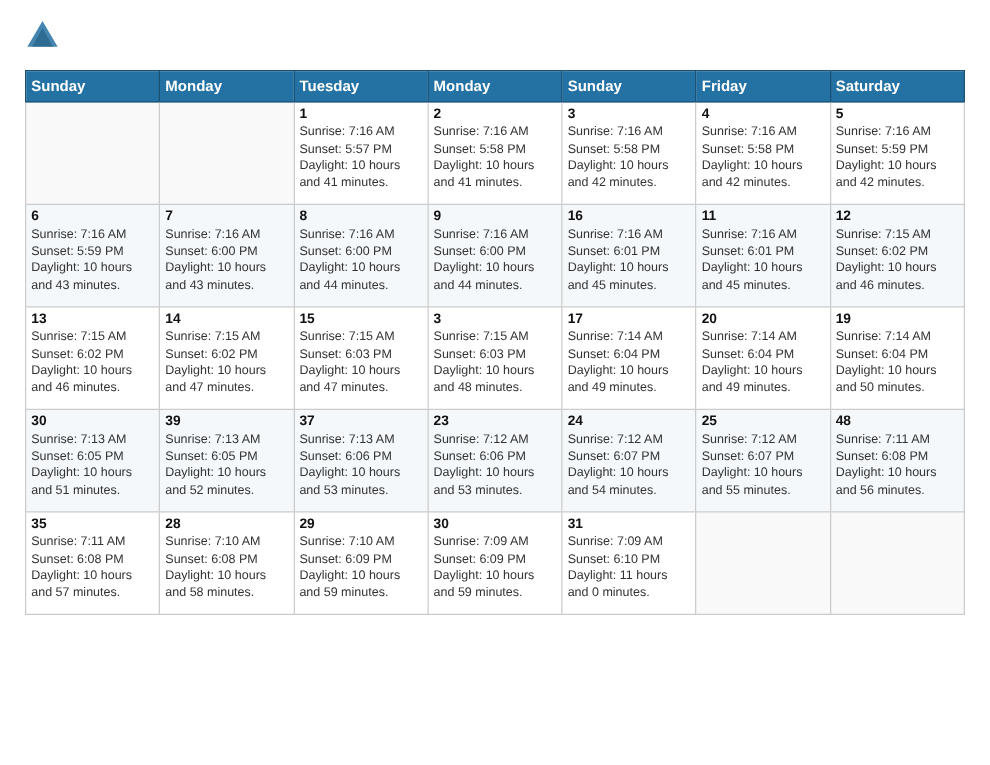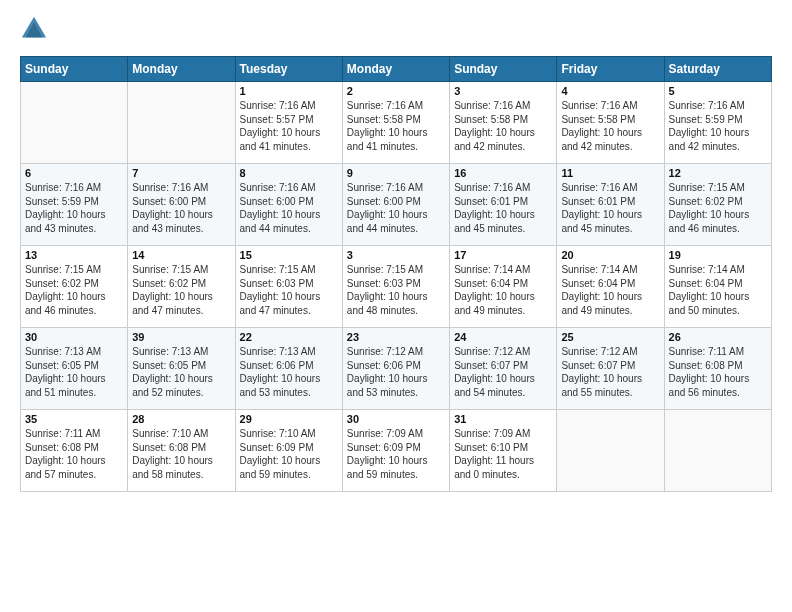--- a/index.html
+++ b/index.html
@@ -281,21 +281,21 @@
 and 51 minutes.</div>
           </td>
           <td>
             <div class="day-num">39</div>
             <div class="day-info" style="white-space: pre-line;">Sunrise: 7:13 AM
 Sunset: 6:05 PM
 Daylight: 10 hours
 and 52 minutes.</div>
           </td>
           <td>
-            <div class="day-num">22</div>
+            <div class="day-num">37</div>
             <div class="day-info" style="white-space: pre-line;">Sunrise: 7:13 AM
 Sunset: 6:06 PM
 Daylight: 10 hours
 and 53 minutes.</div>
           </td>
           <td>
             <div class="day-num">23</div>
             <div class="day-info" style="white-space: pre-line;">Sunrise: 7:12 AM
 Sunset: 6:06 PM
 Daylight: 10 hours
@@ -309,21 +309,21 @@
 and 54 minutes.</div>
           </td>
           <td>
             <div class="day-num">25</div>
             <div class="day-info" style="white-space: pre-line;">Sunrise: 7:12 AM
 Sunset: 6:07 PM
 Daylight: 10 hours
 and 55 minutes.</div>
           </td>
           <td>
-            <div class="day-num">26</div>
+            <div class="day-num">48</div>
             <div class="day-info" style="white-space: pre-line;">Sunrise: 7:11 AM
 Sunset: 6:08 PM
 Daylight: 10 hours
 and 56 minutes.</div>
           </td>
         </tr>
         <tr class="row-odd">
           <td>
             <div class="day-num">35</div>
             <div class="day-info" style="white-space: pre-line;">Sunrise: 7:11 AM

